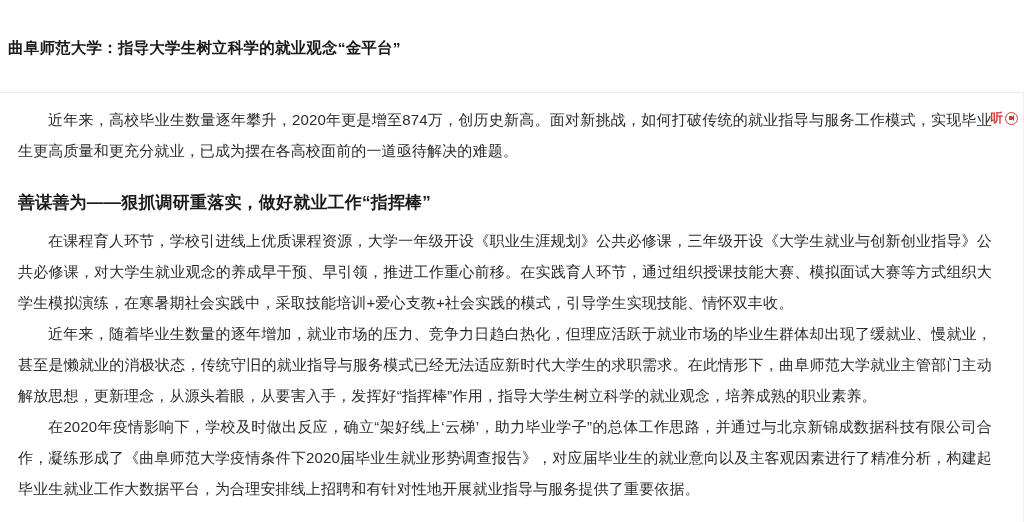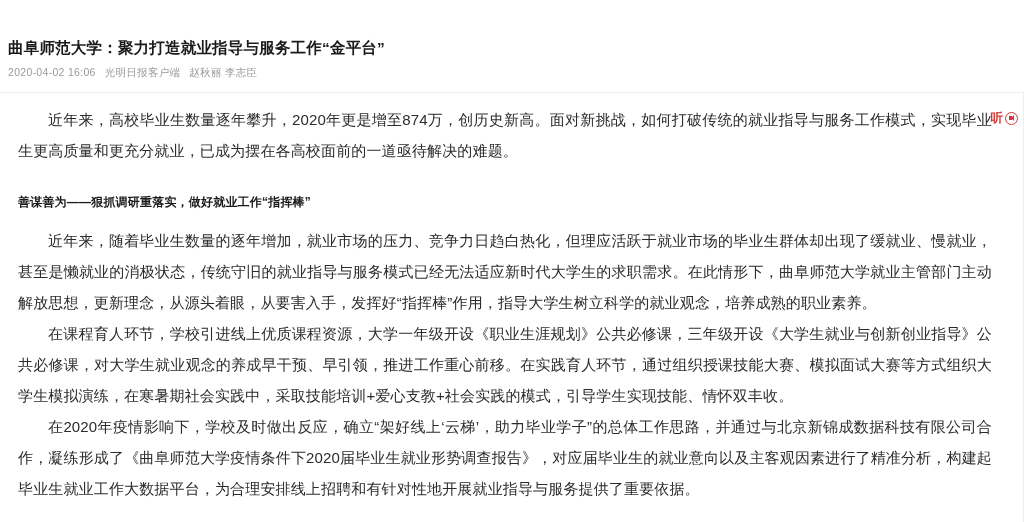--- a/index.html
+++ b/index.html
@@ -113,52 +113,49 @@
     margin: 0 0 0 0;
     font-size: 15px;
     line-height: 31px;
     color: #2b2b2b;
     text-align: justify;
     text-indent: 2em;
     letter-spacing: 0.15px;
   }
   h3.subhead {
     margin: 14px 0 0 0;
-    font-size: 12px;
+    font-size: 17px;
     font-weight: bold;
     line-height: 31px;
     color: #1a1a1a;
     text-indent: 0;
     letter-spacing: 0.2px;
   }
   .spacer-sm { height: 7px; }
 </style>
 </head>
 <body>
 
 <div class="page">
 
-  <h1 class="article-title">曲阜师范大学：聚力打造就业指导与服务工作“金平台”</h1>
+  <h1 class="article-title">曲阜师范大学：指导大学生树立科学的就业观念“金平台”</h1>
 
-  <div class="meta-line">
-    <span>2020-04-02 16:06</span><span class="meta-sep"></span><span>光明日报客户端</span><span class="meta-sep"></span><span>赵秋丽 李志臣</span>
-  </div>
 
   <div class="divider"></div>
   <div class="right-rule"></div>
 
   <div class="listen-btn">
     <span class="listen-label">听</span>
     <span class="speaker-icon"></span>
   </div>
 
   <div class="content">
     <p class="para">近年来，高校毕业生数量逐年攀升，2020年更是增至874万，创历史新高。面对新挑战，如何打破传统的就业指导与服务工作模式，实现毕业生更高质量和更充分就业，已成为摆在各高校面前的一道亟待解决的难题。</p>
     <div class="spacer-sm"></div>
     <h3 class="subhead">善谋善为——狠抓调研重落实，做好就业工作“指挥棒”</h3>
     <div class="spacer-sm"></div>
+    <p class="para">在课程育人环节，学校引进线上优质课程资源，大学一年级开设《职业生涯规划》公共必修课，三年级开设《大学生就业与创新创业指导》公共必修课，对大学生就业观念的养成早干预、早引领，推进工作重心前移。在实践育人环节，通过组织授课技能大赛、模拟面试大赛等方式组织大学生模拟演练，在寒暑期社会实践中，采取技能培训+爱心支教+社会实践的模式，引导学生实现技能、情怀双丰收。</p>
     <p class="para">近年来，随着毕业生数量的逐年增加，就业市场的压力、竞争力日趋白热化，但理应活跃于就业市场的毕业生群体却出现了缓就业、慢就业，甚至是懒就业的消极状态，传统守旧的就业指导与服务模式已经无法适应新时代大学生的求职需求。在此情形下，曲阜师范大学就业主管部门主动解放思想，更新理念，从源头着眼，从要害入手，发挥好“指挥棒”作用，指导大学生树立科学的就业观念，培养成熟的职业素养。</p>
-    <p class="para">在课程育人环节，学校引进线上优质课程资源，大学一年级开设《职业生涯规划》公共必修课，三年级开设《大学生就业与创新创业指导》公共必修课，对大学生就业观念的养成早干预、早引领，推进工作重心前移。在实践育人环节，通过组织授课技能大赛、模拟面试大赛等方式组织大学生模拟演练，在寒暑期社会实践中，采取技能培训+爱心支教+社会实践的模式，引导学生实现技能、情怀双丰收。</p>
     <p class="para">在2020年疫情影响下，学校及时做出反应，确立“架好线上‘云梯’，助力毕业学子”的总体工作思路，并通过与北京新锦成数据科技有限公司合作，凝练形成了《曲阜师范大学疫情条件下2020届毕业生就业形势调查报告》，对应届毕业生的就业意向以及主客观因素进行了精准分析，构建起毕业生就业工作大数据平台，为合理安排线上招聘和有针对性地开展就业指导与服务提供了重要依据。</p>
 
   </div>
 
 </div>
 
 </body></html>

